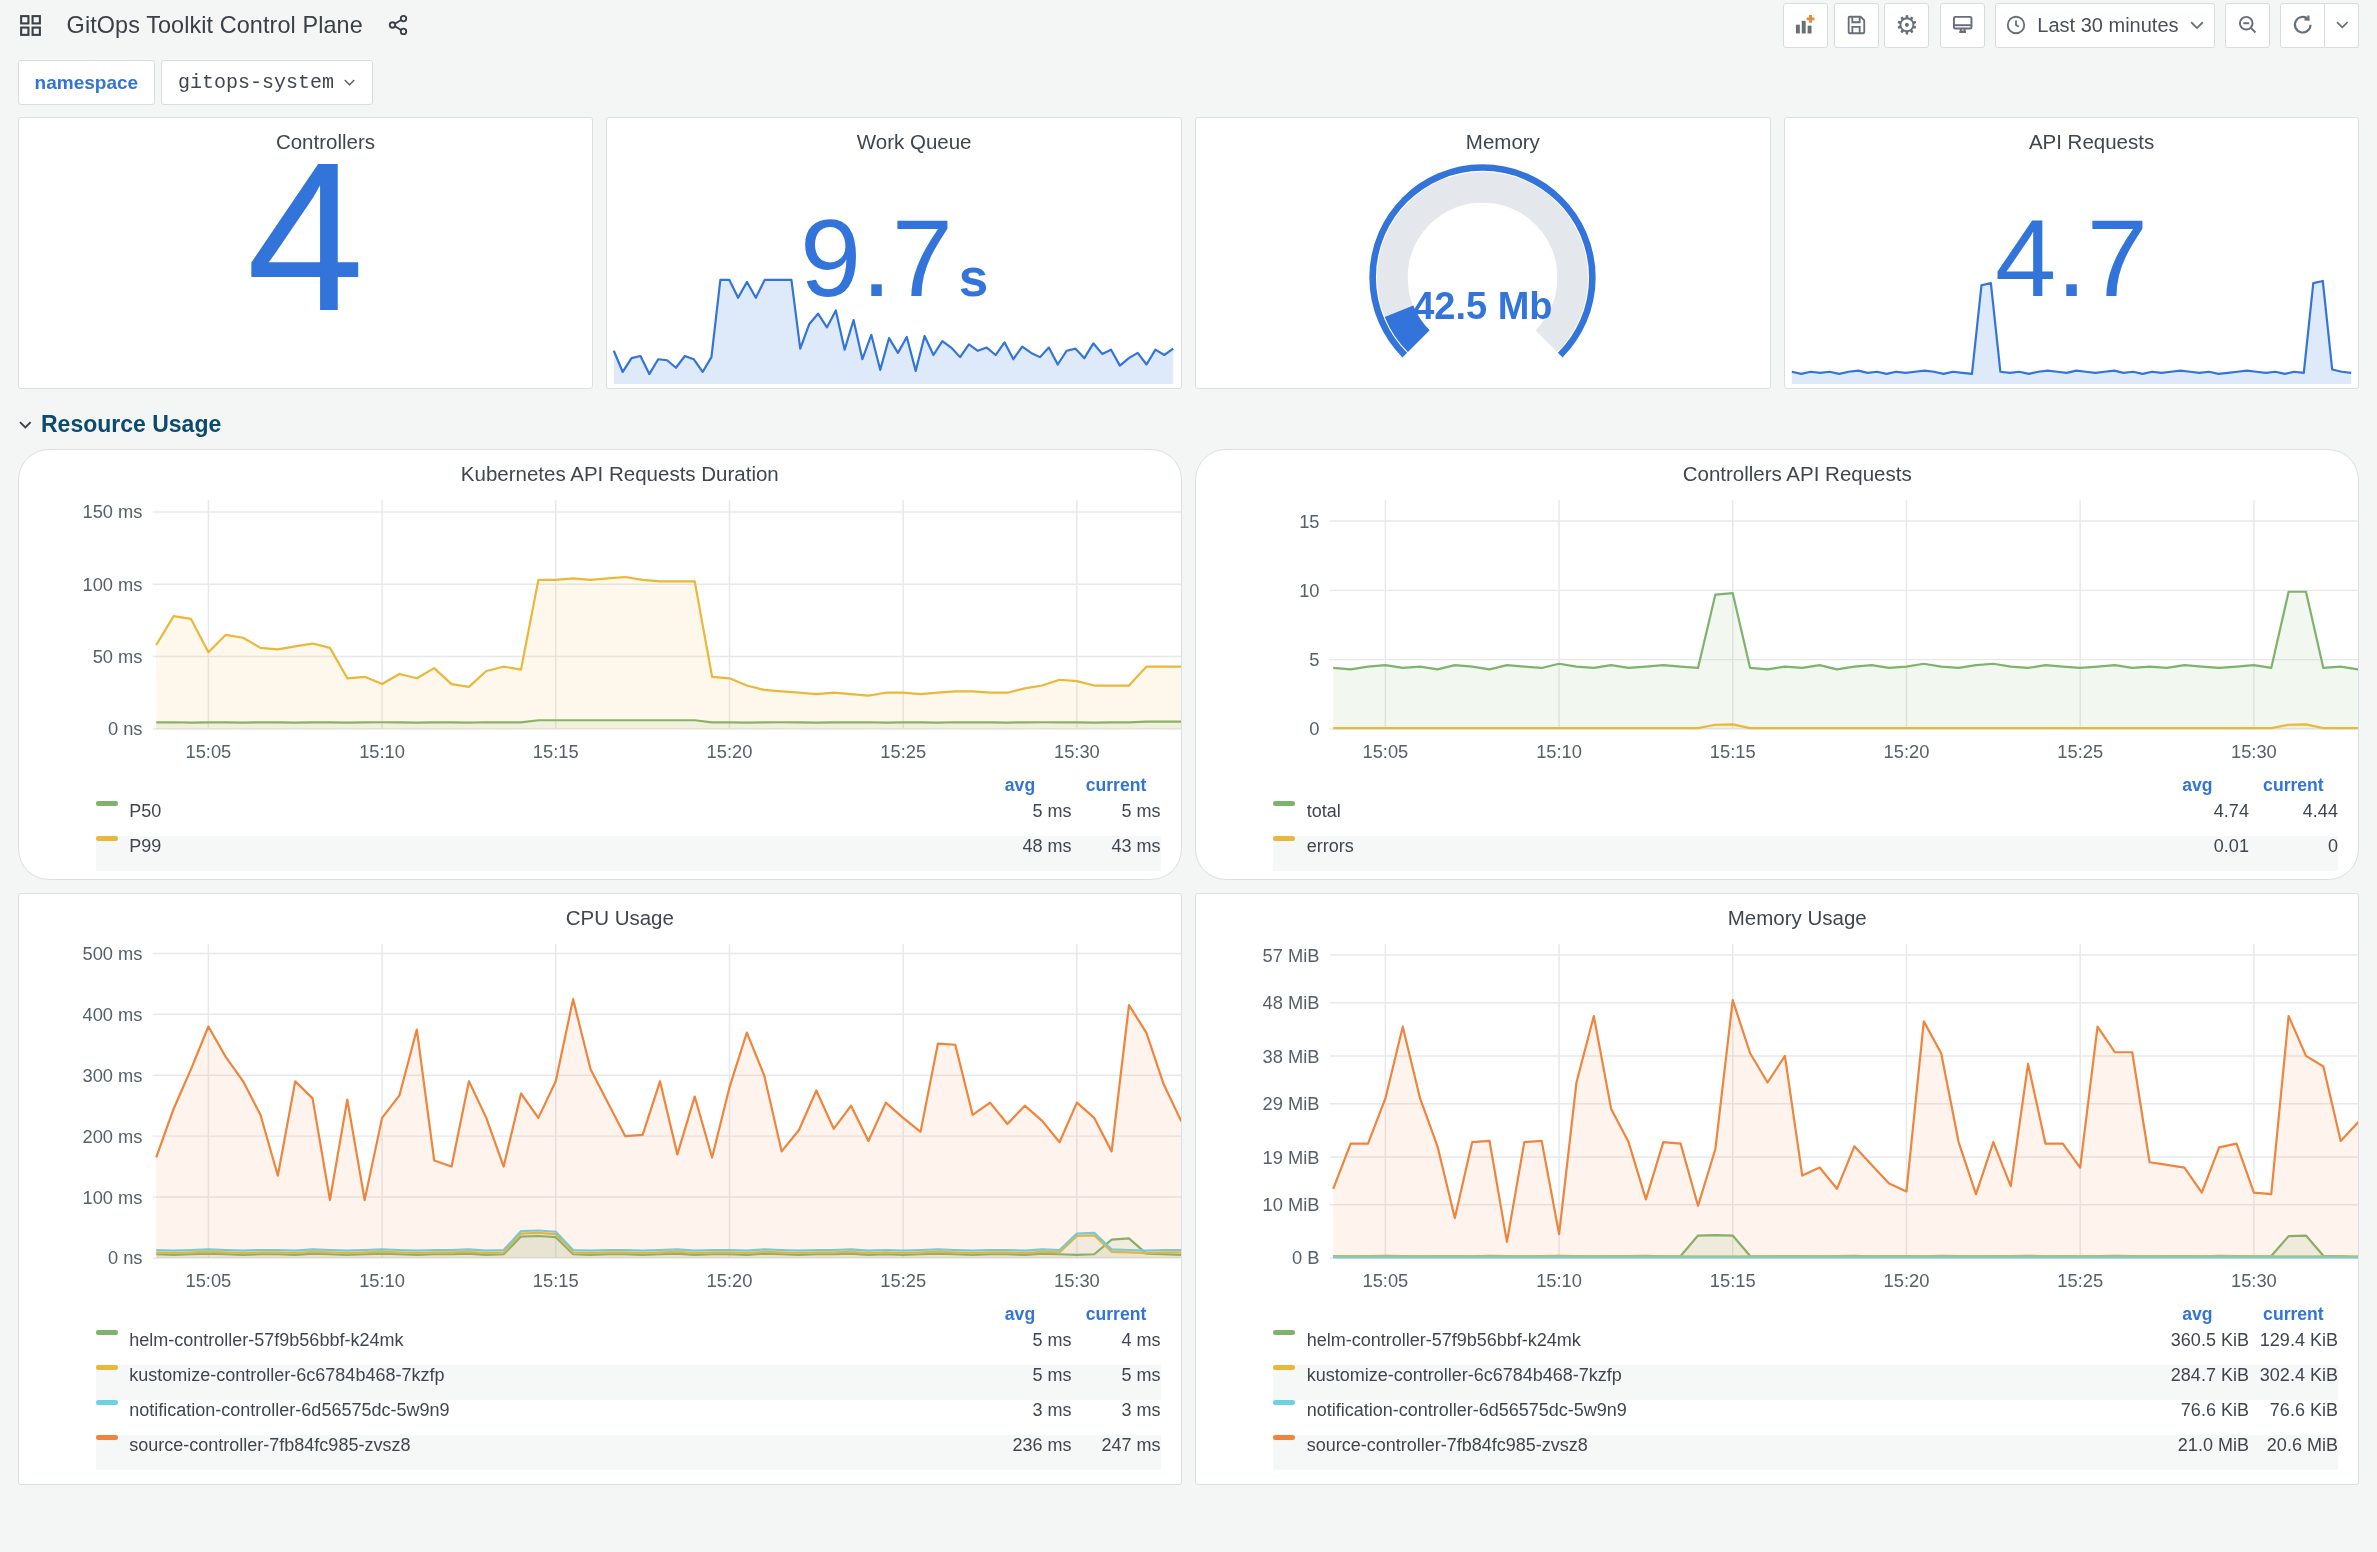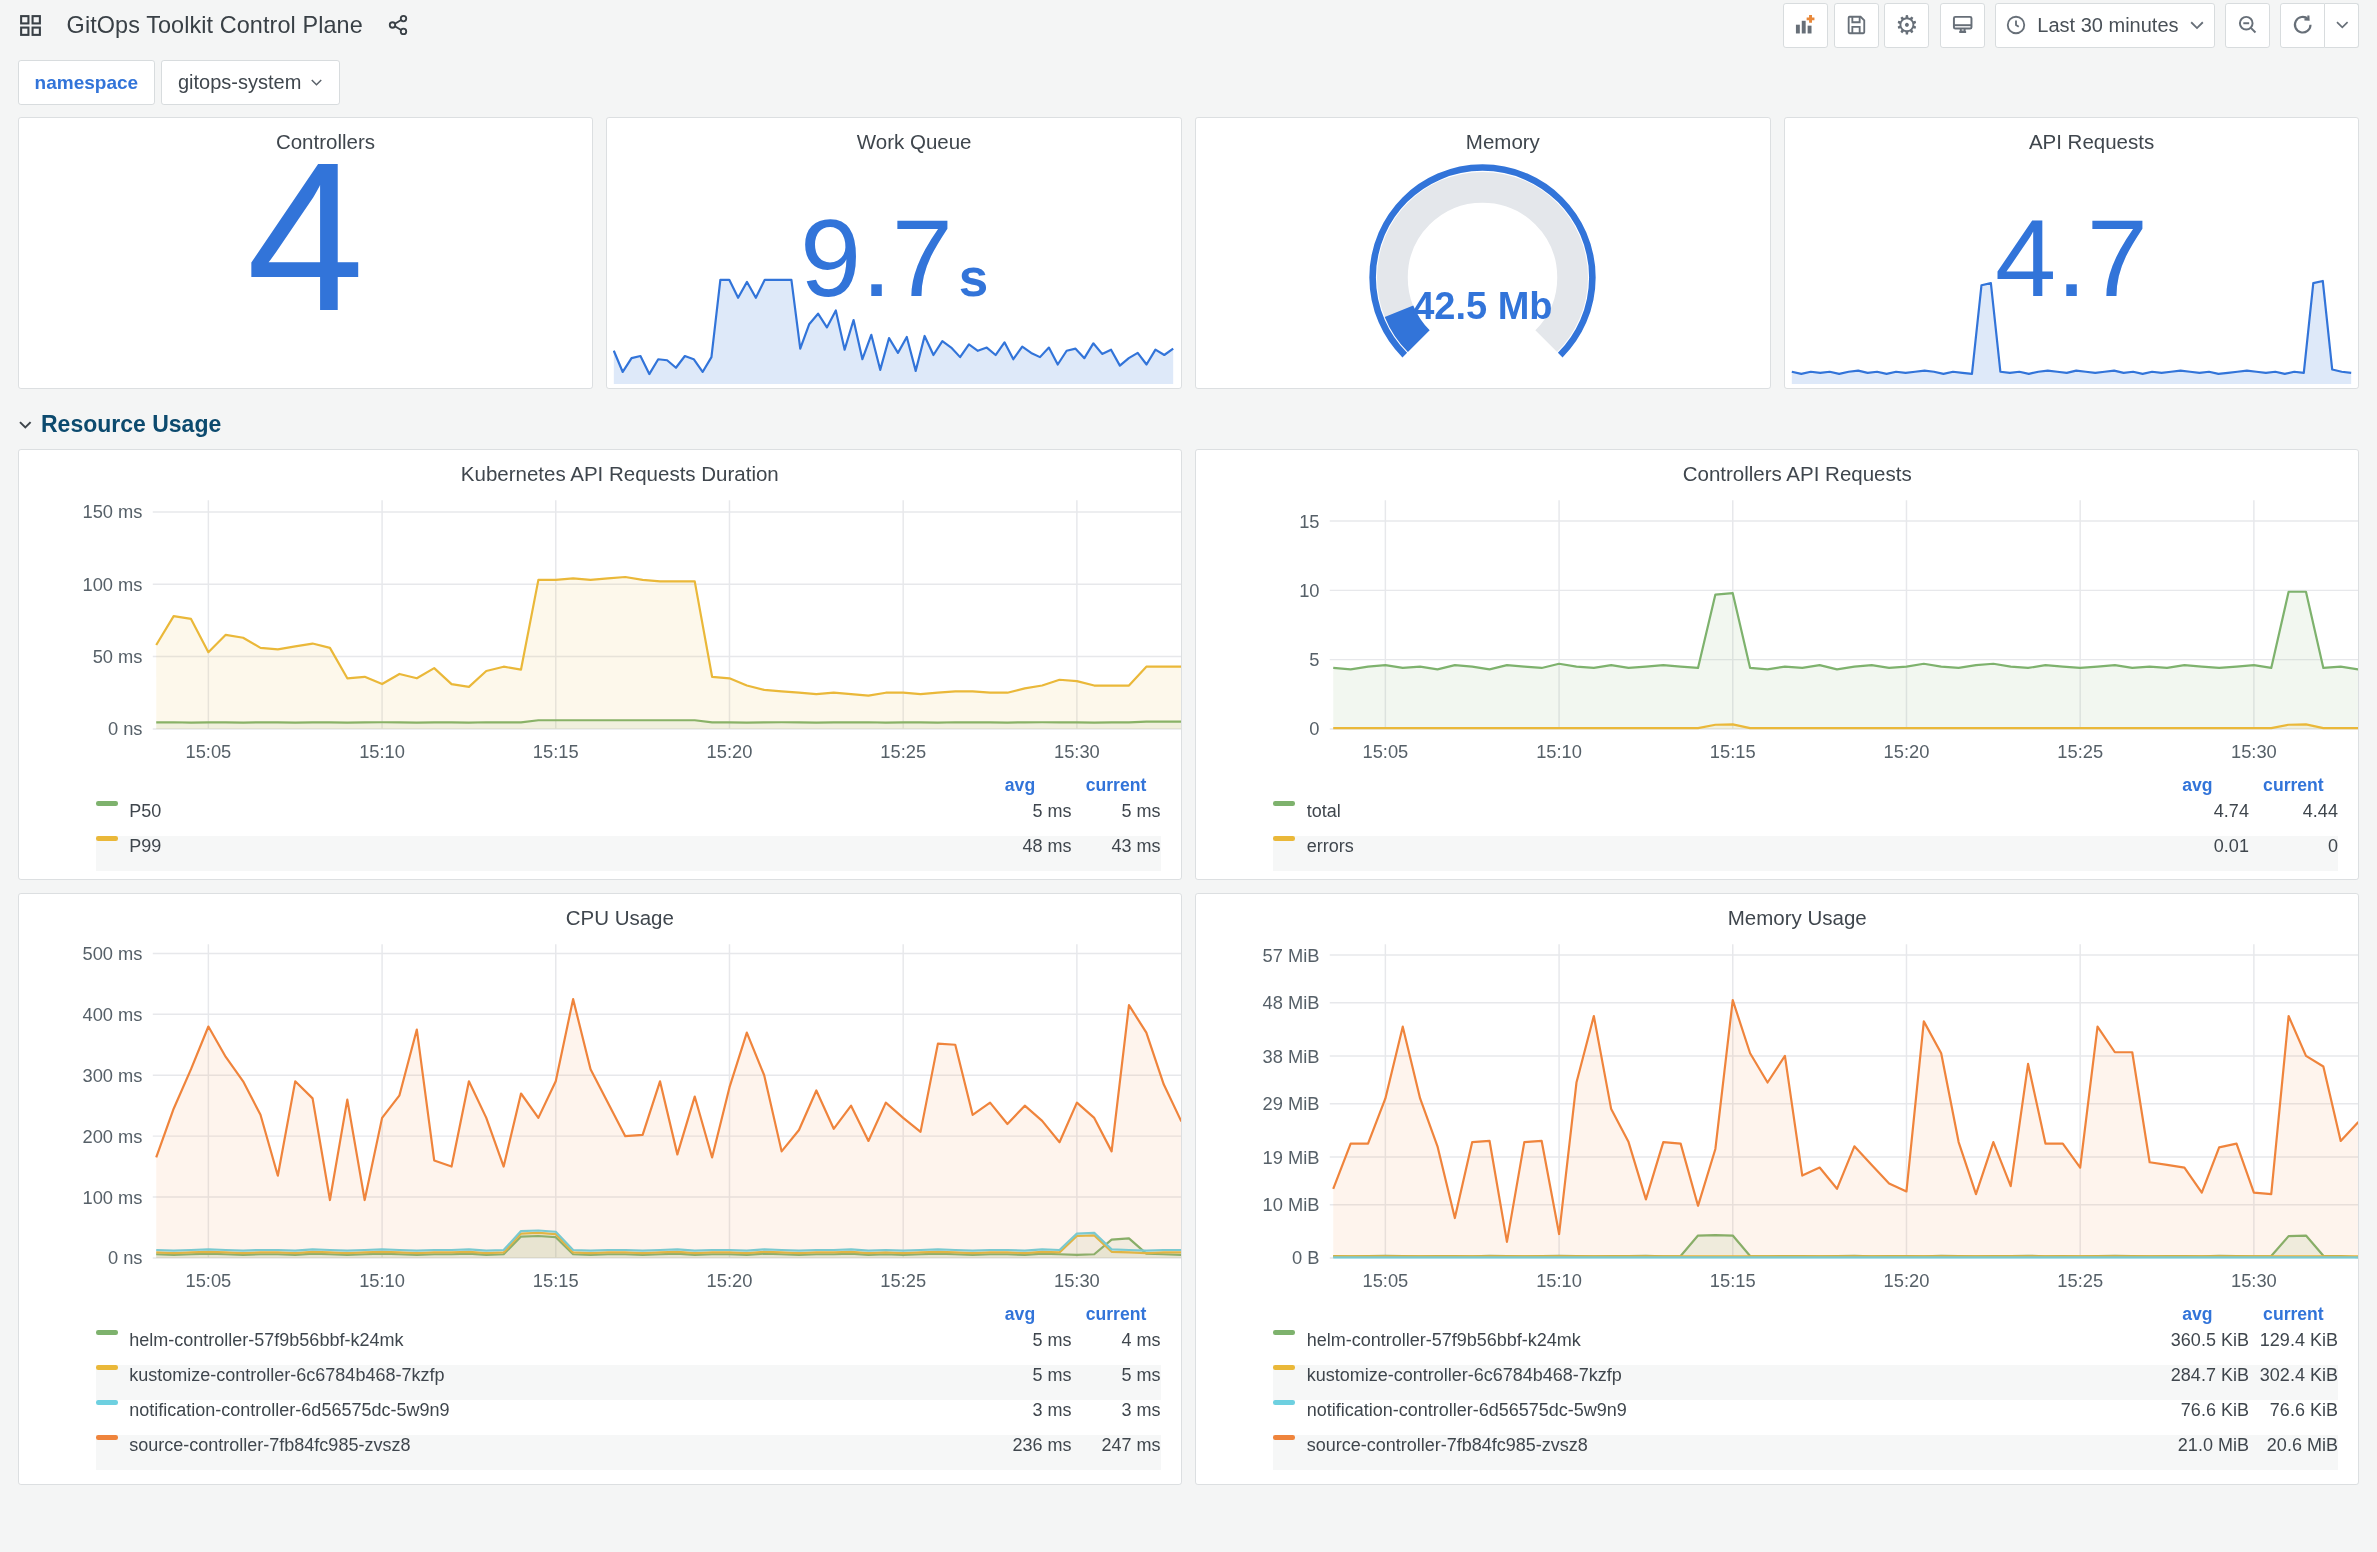--- a/index.html
+++ b/index.html
@@ -13,39 +13,39 @@
   .tb-group { display:flex; gap:5.9px; }
   .tb-btn { width:45px; height:45px; background:#fff; border:1.5px solid #d8dcde; border-radius:2.9px; display:flex; align-items:center; justify-content:center; cursor:pointer; }
   .time-btn { height:45px; background:#fff; border:1.5px solid #d8dcde; border-radius:2.9px; display:flex; align-items:center; gap:10.3px; padding:0 9px; cursor:pointer; }
   .time-btn span { font-size:20px; color:#495057; font-weight:500; }
   .split { display:flex; }
   .split .tb-btn:first-child { border-radius:2.9px 0 0 2.9px; }
   .split .tb-btn:last-child { width:34px; border-left:none; border-radius:0 2.9px 2.9px 0; }
 
   .filters { display:flex; align-items:center; gap:5.9px; padding:10.3px 17.6px 0 17.6px; }
   .var-label { height:45px; display:flex; align-items:center; padding:0 16px; background:#fff; border:1.5px solid #d8dcde; border-radius:2.9px; font-size:19px; font-weight:600; color:#3274d9; }
-  .var-value { height:45px; display:flex; align-items:center; gap:8.8px; padding:0 16px; background:#fff; border:1.5px solid #d8dcde; border-radius:2.9px; font-size:20px; color:#3f464d; cursor:pointer; }
+  .var-value { height:45px; display:flex; align-items:center; gap:8.8px; padding:0 16px; background:#fff; border:1.5px solid #d8dcde; border-radius:2.9px; font-size:20px; color:#3f464d; cursor:pointer;font-family:Liberation Mono, monospace; }
 
   .panel { background:#fff; border:1.5px solid #dcdfe1; border-radius:2.9px; position:relative; overflow:hidden;padding-left:40px; }
   .panel-title { text-align:center; font-size:20.5px; font-weight:500; color:#3f464d; padding-top:11.7px; height:40px; cursor:pointer; }
 
   .stat-row { display:grid; grid-template-columns:repeat(4,1fr); gap:13px; margin:11.7px 17.6px 0 17.6px; height:272px; }
   .stat-value { position:absolute; left:0; right:0; text-align:center; color:#3274d9; font-weight:500; z-index:2; }
   .stat-value.huge { top:44%; transform:translateY(-50%); font-size:212px; line-height:1; }
   .stat-value.big  { top:52%; transform:translateY(-50%); font-size:110px; line-height:1; }
   .stat-unit { font-size:53px; font-weight:700; margin-left:5.9px; }
   .spark { position:absolute; left:5.9px; right:5.9px; bottom:4.4px; height:111px; z-index:1; }
   .gauge-wrap { position:absolute; left:0; right:0; top:40px; bottom:0; }
   .gauge-value { position:absolute; left:0; right:0; top:62%; text-align:center; font-size:38px; font-weight:700; color:#3274d9; }
 
   .section-row { display:flex; align-items:center; gap:8.8px; margin:19px 17.6px 0 17.6px; height:34px; cursor:pointer; }
   .section-title { font-size:23px; font-weight:700; color:#0c4a6e; }
 
   .charts-grid { display:grid; grid-template-columns:1fr 1fr; gap:13px; margin:7.3px 17.6px 0 17.6px; }
-  .chart-panel.r1 { height:431px; }
+  .chart-panel.r1 { height:431px;border-radius:31px; }
   .chart-panel.r2 { height:592px; }
   .plot { width:100%; }
   .r1 .plot { height:280px; }
   .r2 .plot { height:365px; }
   .legend { padding:0 20.5px 0 37px; }
   .legend-header { display:flex; justify-content:flex-end; height:31px; align-items:center; }
   .legend-header span { font-size:17.6px; font-weight:600; color:#3274d9; cursor:pointer; text-align:center; }
   .col-avg { width:103px; } .col-cur { width:89px; }
   .legend-row { display:flex; align-items:flex-start; height:35px; font-size:18px; color:#3f464d; }
   .legend-row:nth-child(odd) { background:#f6f7f7; }

